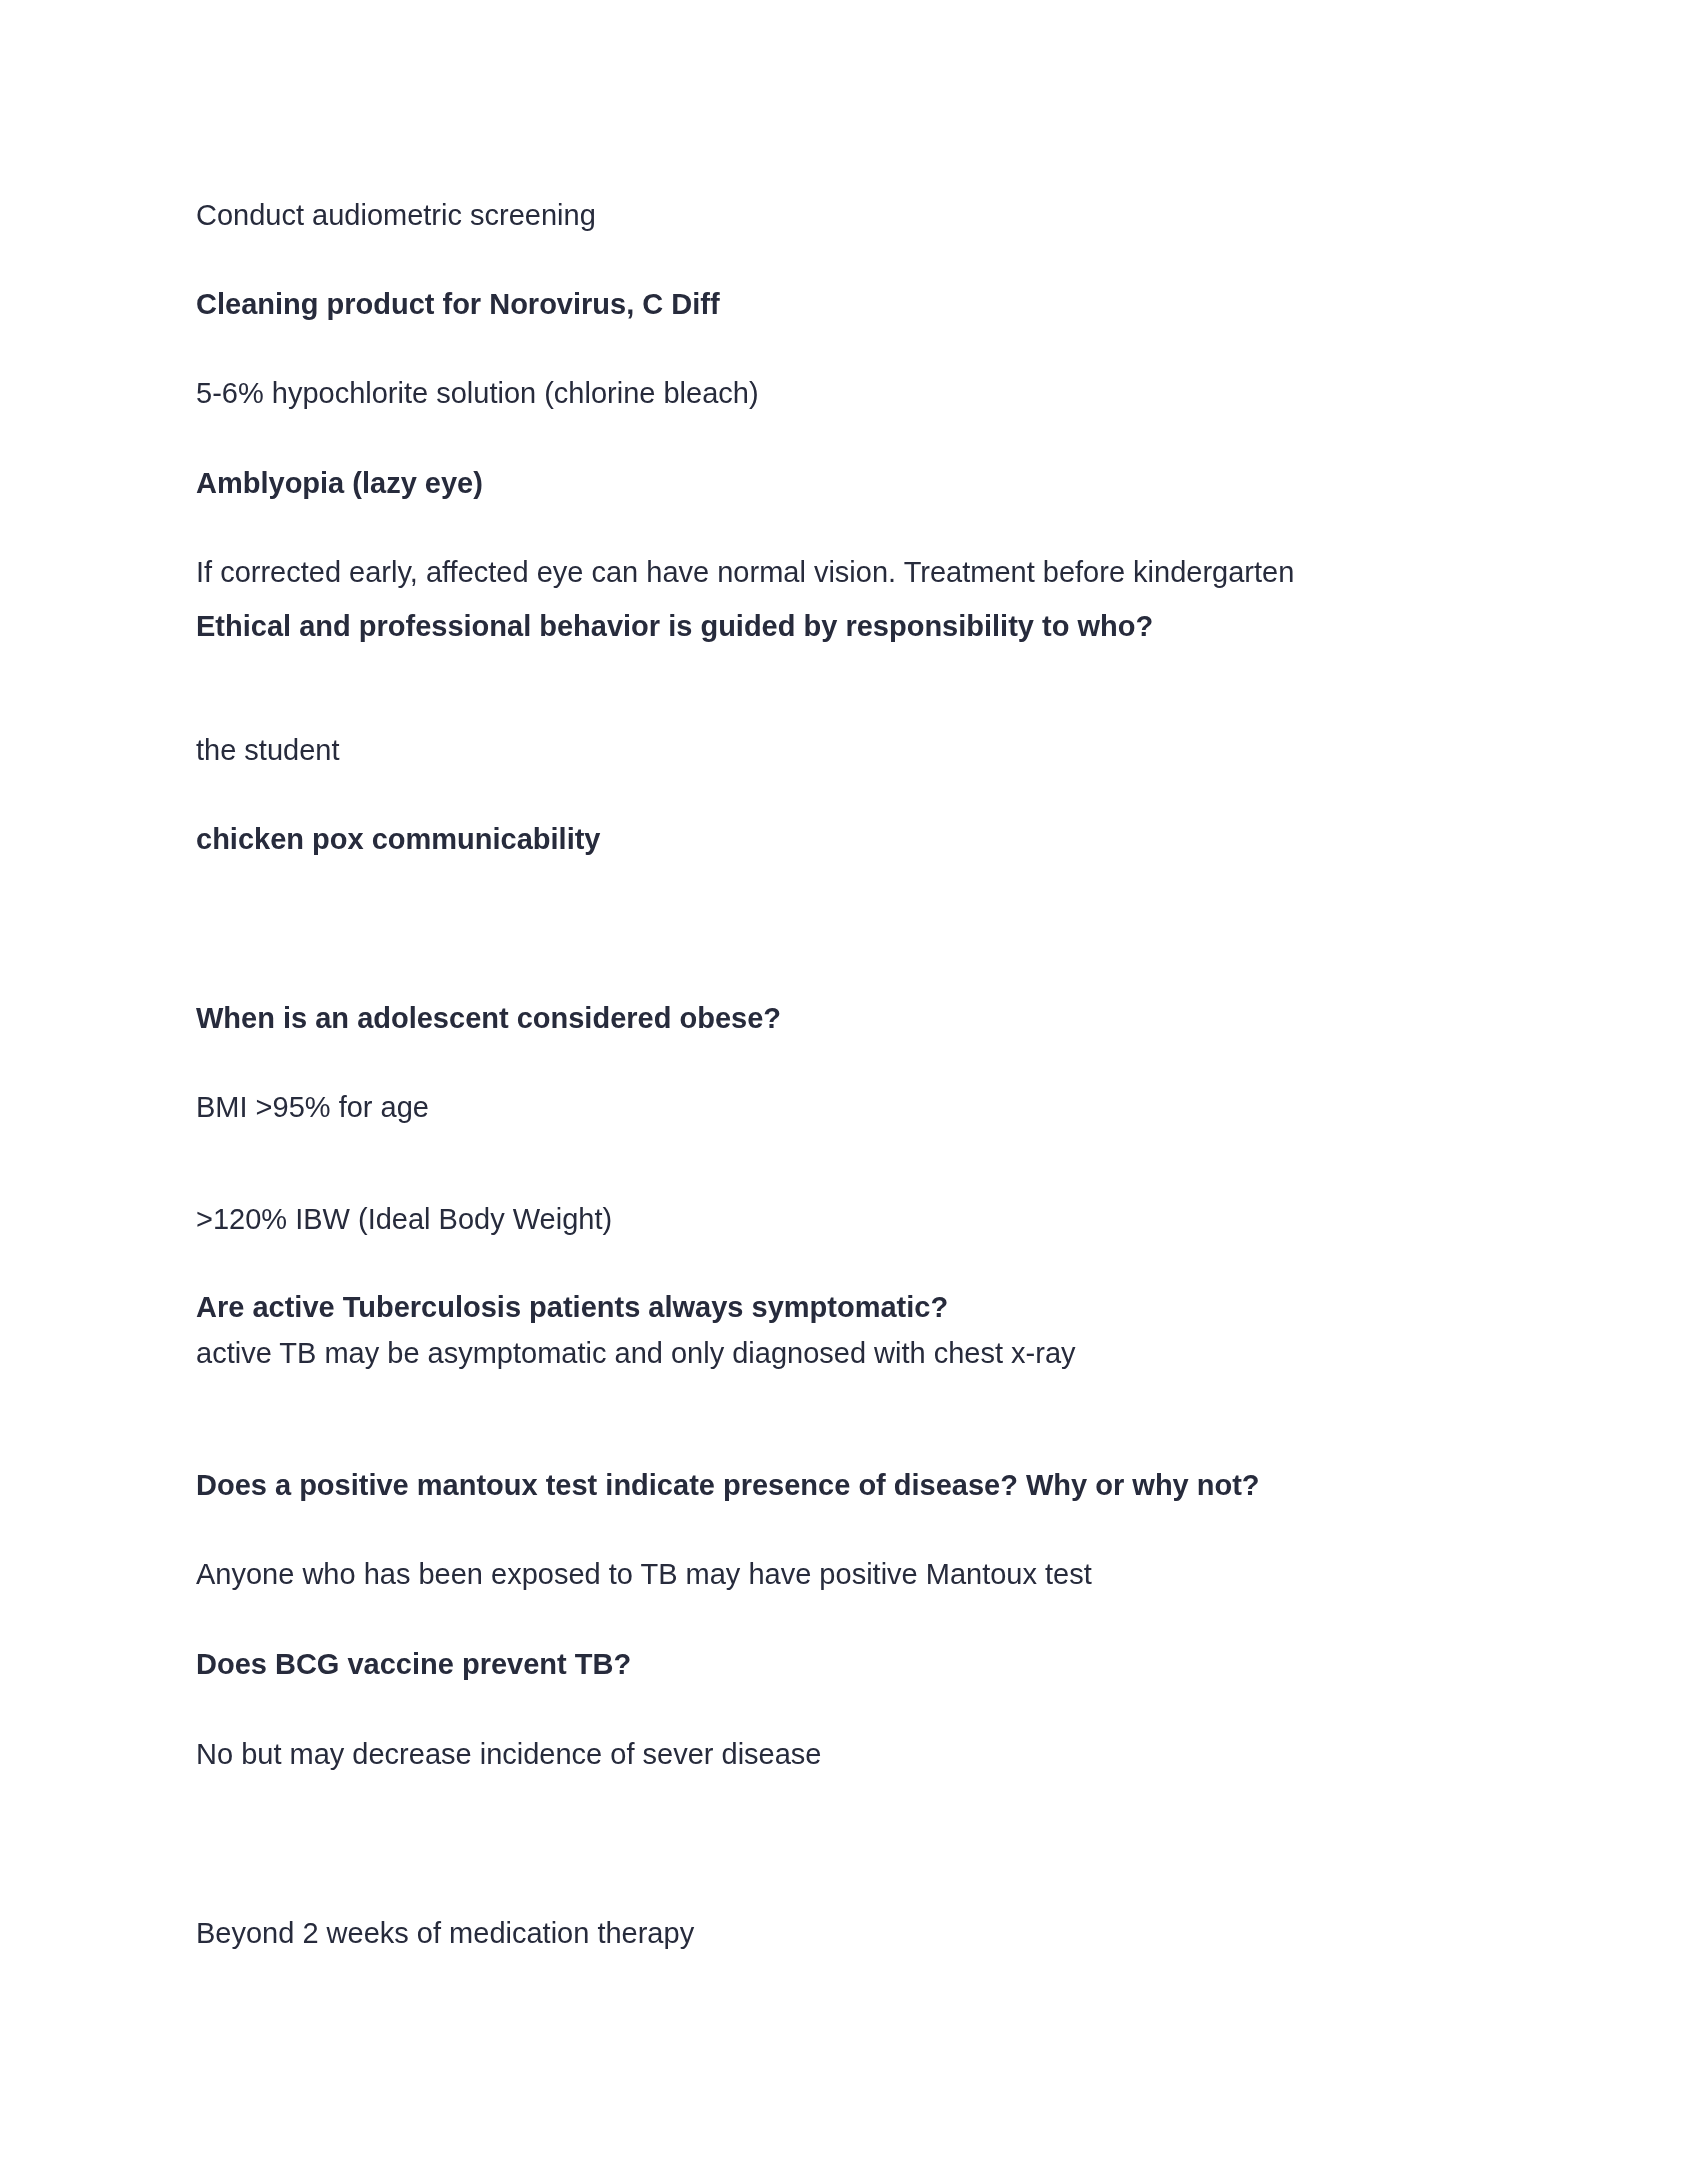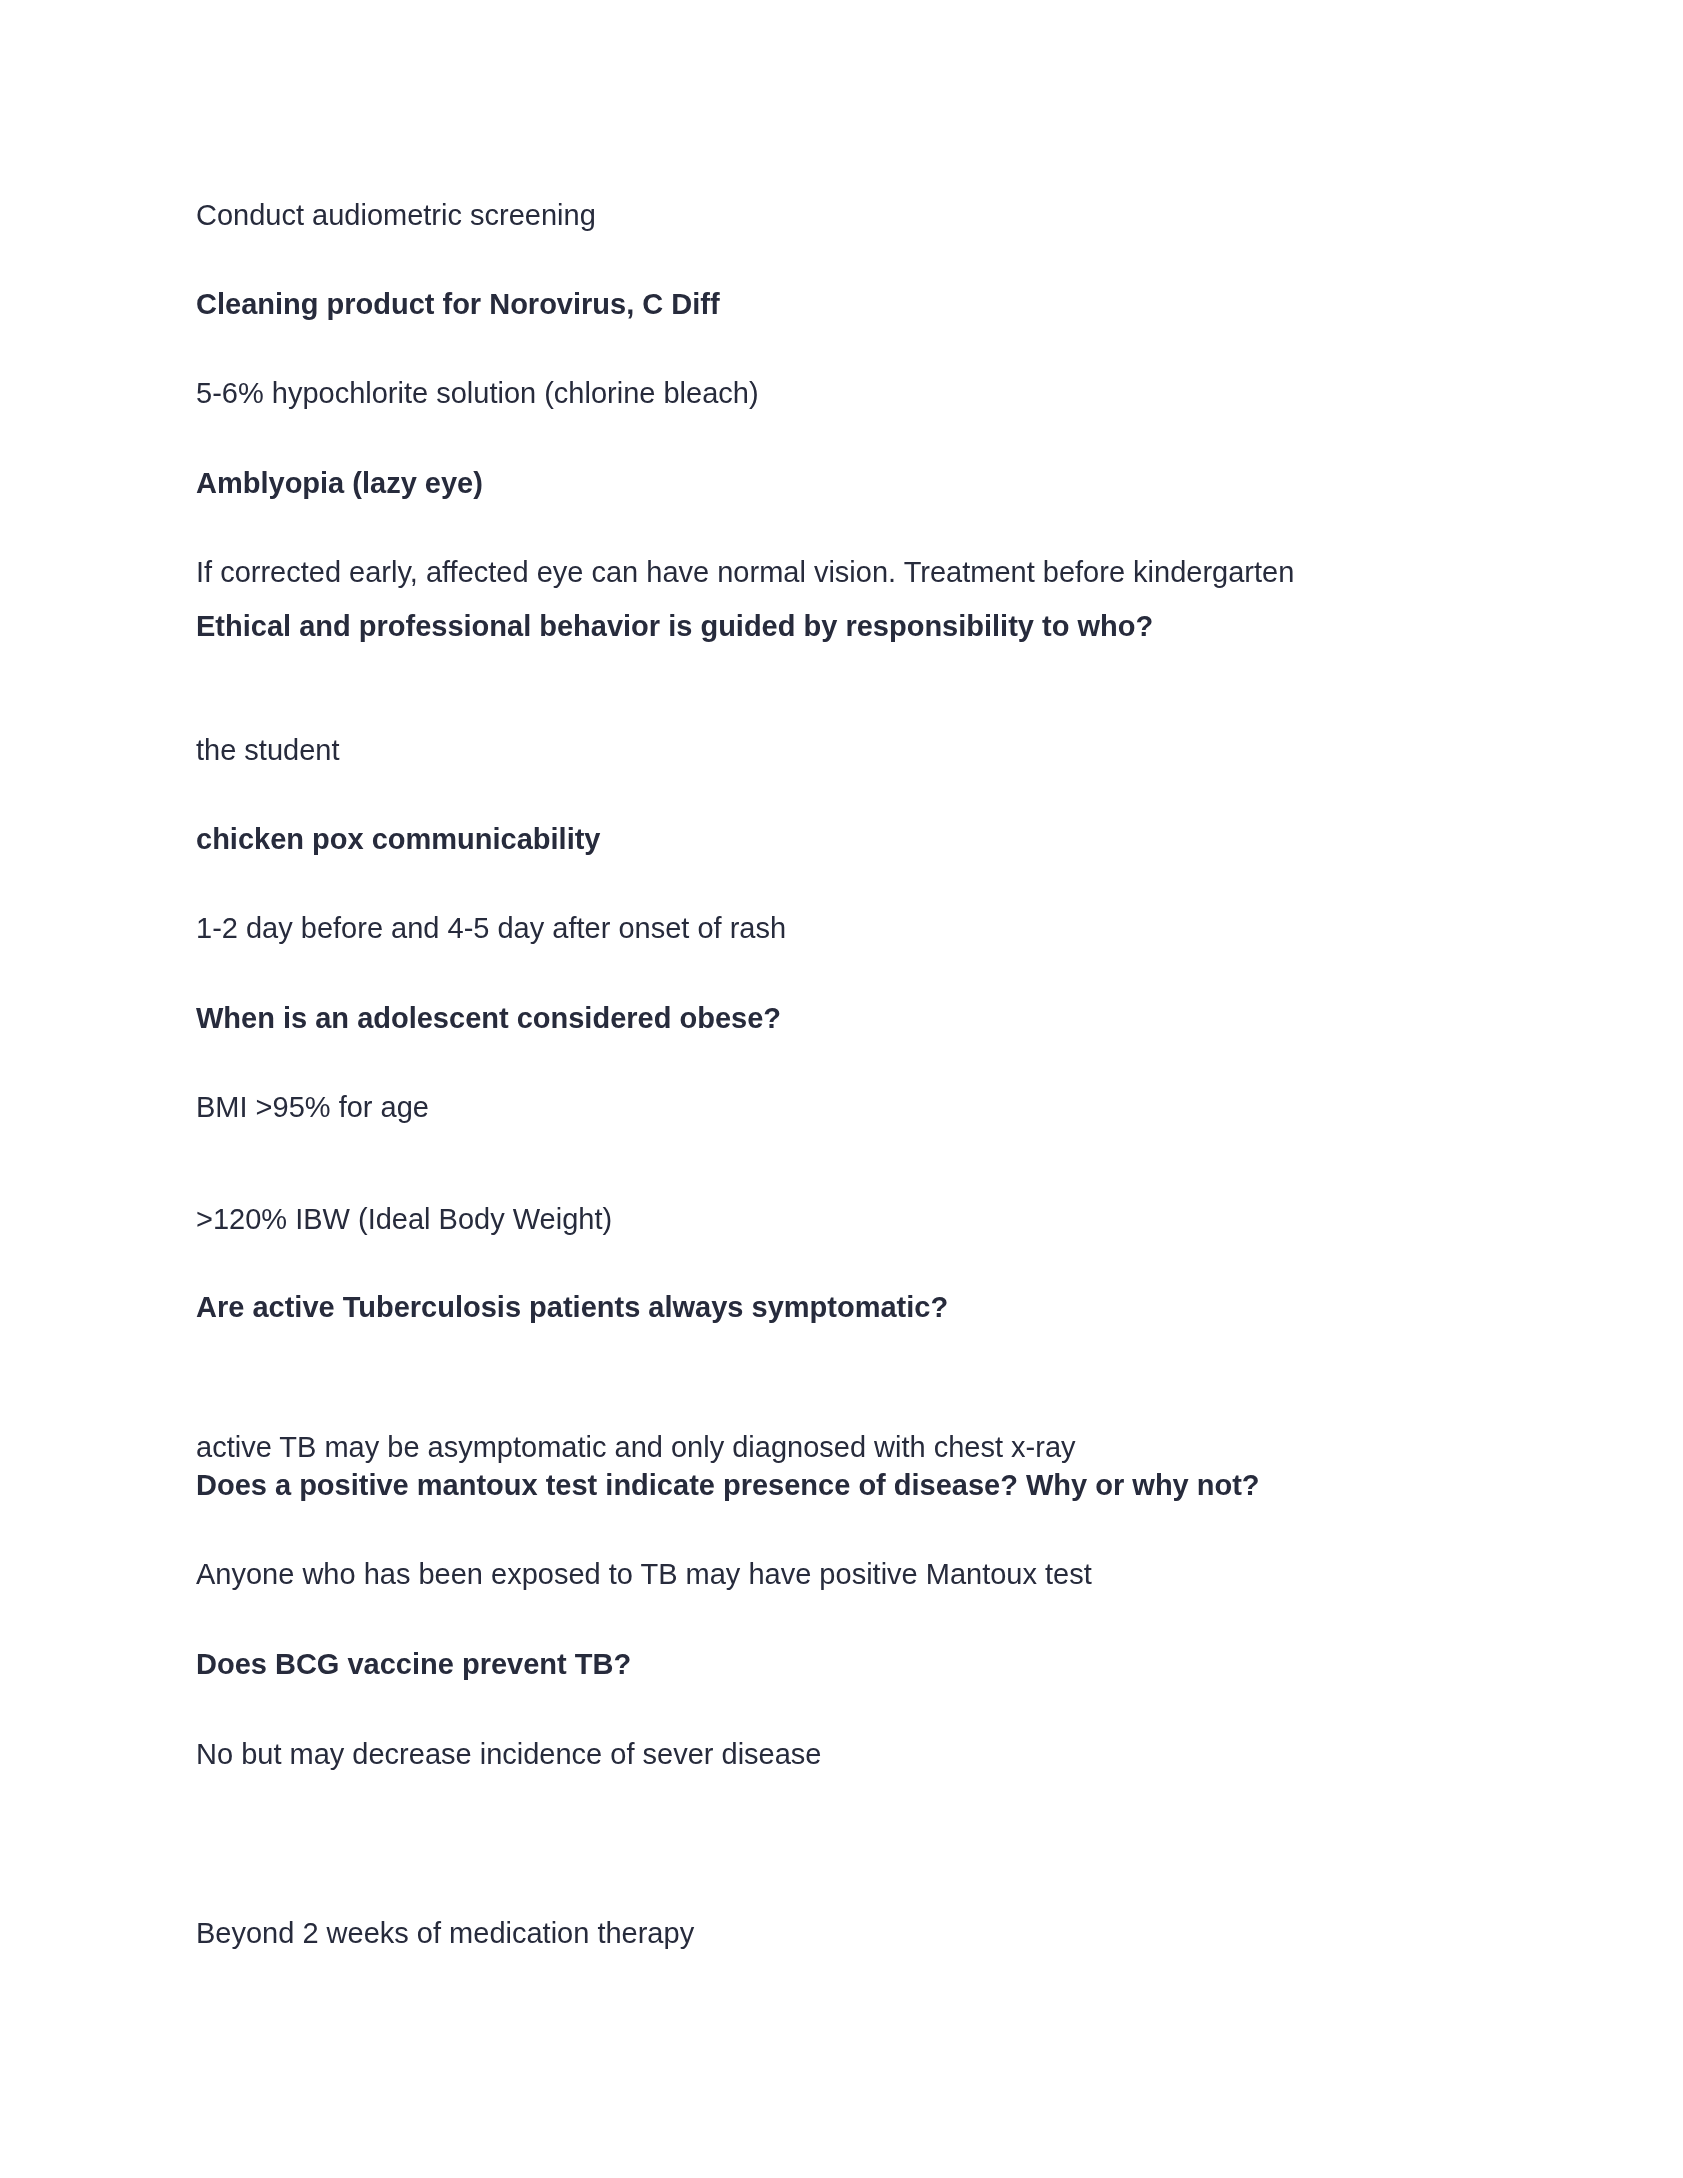--- a/index.html
+++ b/index.html
@@ -22,25 +22,24 @@
 
 <div class="page">
   <div class="line a" style="top:197px">Conduct audiometric screening</div>
   <div class="line q" style="top:286px">Cleaning product for Norovirus, C Diff</div>
   <div class="line a" style="top:375px">5-6% hypochlorite solution (chlorine bleach)</div>
   <div class="line q" style="top:465px">Amblyopia (lazy eye)</div>
   <div class="line a" style="top:554px">If corrected early, affected eye can have normal vision. Treatment before kindergarten</div>
   <div class="line q" style="top:608px">Ethical and professional behavior is guided by responsibility to who?</div>
   <div class="line a" style="top:732px">the student</div>
   <div class="line q" style="top:821px">chicken pox communicability</div>
-  <div class="line a" style="top:910px">1-2 day before and 4-5 day after onset of rash</div>
   <div class="line q" style="top:1000px">When is an adolescent considered obese?</div>
   <div class="line a" style="top:1089px">BMI &gt;95% for age</div>
   <div class="line a" style="top:1201px">&gt;120% IBW (Ideal Body Weight)</div>
   <div class="line q" style="top:1289px">Are active Tuberculosis patients always symptomatic?</div>
-  <div class="line a" style="top:1429px">active TB may be asymptomatic and only diagnosed with chest x-ray</div>
+  <div class="line a" style="top:1335px">active TB may be asymptomatic and only diagnosed with chest x-ray</div>
   <div class="line q" style="top:1467px">Does a positive mantoux test indicate presence of disease? Why or why not?</div>
   <div class="line a" style="top:1556px">Anyone who has been exposed to TB may have positive Mantoux test</div>
   <div class="line q" style="top:1646px">Does BCG vaccine prevent TB?</div>
   <div class="line a" style="top:1736px">No but may decrease incidence of sever disease</div>
   <div class="line a" style="top:1915px">Beyond 2 weeks of medication therapy</div>
 </div>
 
 
 </body></html>

